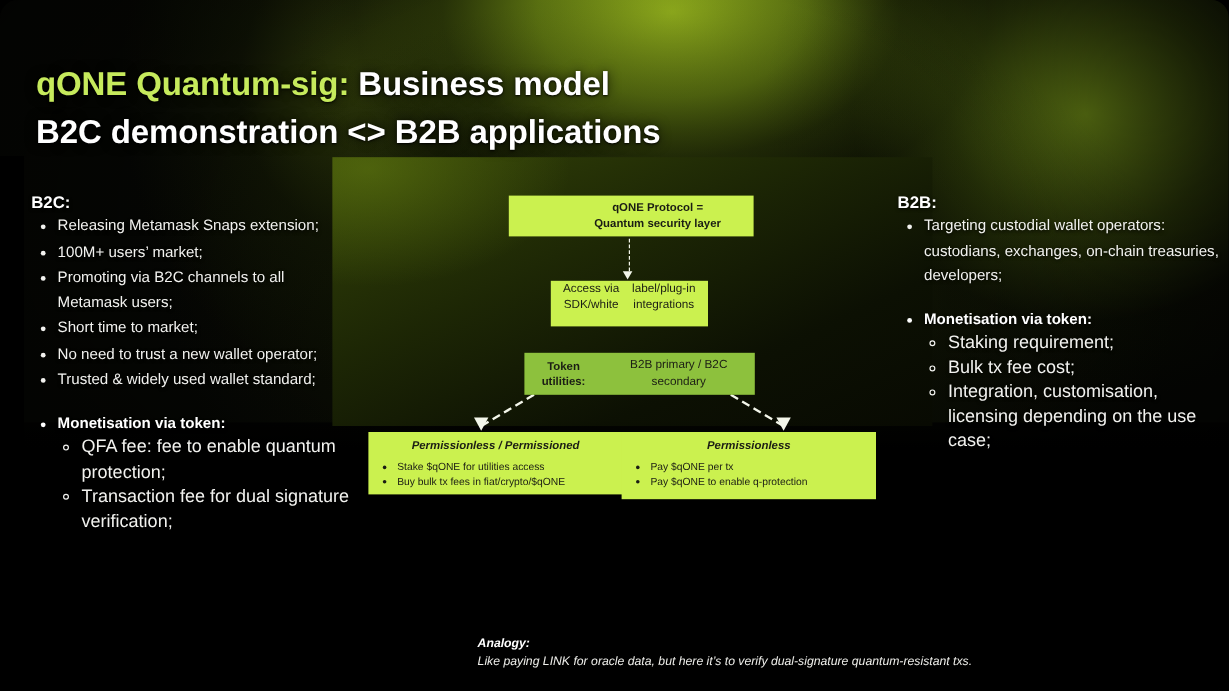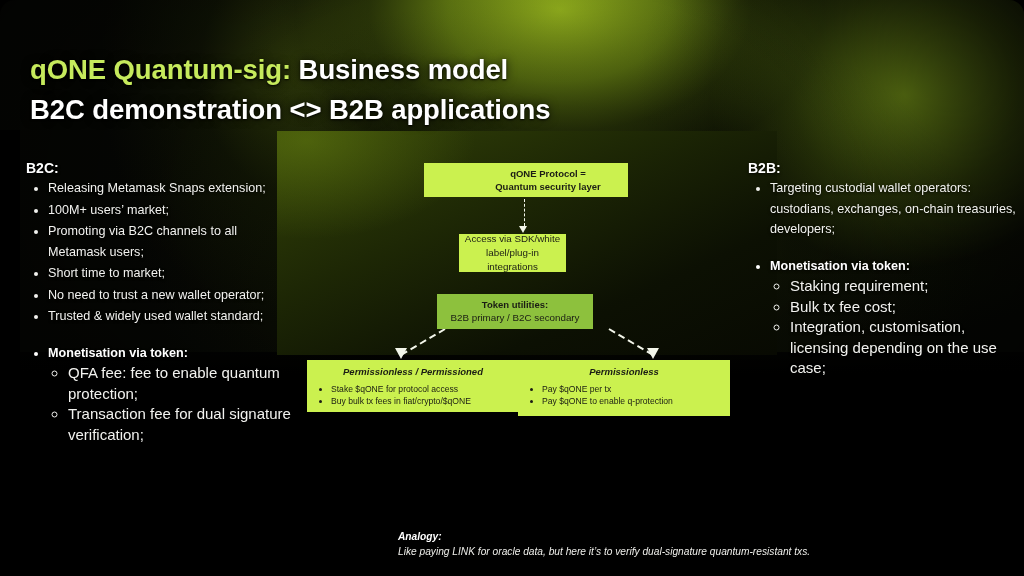--- a/index.html
+++ b/index.html
@@ -89,27 +89,27 @@
   .node-bright { background: #cbf14f; padding-left: 44px; }
   .node-olive  { background: #8dc13d; }
   .node-t1 { font-size: 9.5px; font-weight: 700; line-height: 13px; }
   .node-t2 { font-size: 9.8px; font-weight: 400; line-height: 14px; }
 
   #node-protocol {
     left: 424px; top: 163px; width: 204px; height: 34px;
     display: flex; flex-direction: column; align-items: center; justify-content: center;
   }
   #node-access {
-    left: 459px; top: 234px; width: 107px; height: 38px;
-    display: flex; flex-direction: column; align-items: center; justify-content: center;
+    left: 459px; top: 234px; width: 131px; height: 38px;
+    display: flex; align-items: flex-start; justify-content: center;
     padding: 0 5px;
   }
   #node-token {
-    left: 437px; top: 294px; width: 156px; height: 35px;
-    display: flex; flex-direction: column; align-items: center; justify-content: center;
+    left: 437px; top: 294px; width: 192px; height: 35px;
+    display: flex; flex-direction: row; align-items: center; justify-content: center;
   }
   .leaf {
     position: absolute; z-index: 6; background: #cbf14f; color: #1b1d14;
     box-sizing: border-box; padding: 6px 8px 7px 8px;
   }
   #node-left-leaf  { left: 307px; top: 360px; width: 212px; height: 52px; }
   #node-right-leaf { left: 518px; top: 360px; width: 212px; height: 56px; }
   .leaf-head {
     font-size: 9.5px; font-weight: 700; font-style: italic;
     text-align: center; margin-bottom: 5px; line-height: 12px;
@@ -206,21 +206,21 @@
   <svg class="branch" style="left:277px; top:325px; width:500px; height:40px;">
     <line x1="168" y1="4" x2="124" y2="30" stroke="#f3f6ea" stroke-width="2" stroke-dasharray="7 4"></line>
     <polygon points="124,34 118,23 130,23" fill="#f3f6ea"></polygon>
     <line x1="332" y1="4" x2="376" y2="30" stroke="#f3f6ea" stroke-width="2" stroke-dasharray="7 4"></line>
     <polygon points="376,34 370,23 382,23" fill="#f3f6ea"></polygon>
   </svg>
 
   <div class="leaf" id="node-left-leaf">
     <div class="leaf-head">Permissionless / Permissioned</div>
     <ul class="leaf-list">
-      <li>Stake $qONE for protocol access</li>
+      <li>Stake $qONE for utilities access</li>
       <li>Buy bulk tx fees in fiat/crypto/$qONE</li>
     </ul>
   </div>
 
   <div class="leaf" id="node-right-leaf">
     <div class="leaf-head">Permissionless</div>
     <ul class="leaf-list">
       <li>Pay $qONE per tx</li>
       <li>Pay $qONE to enable q-protection</li>
     </ul>

